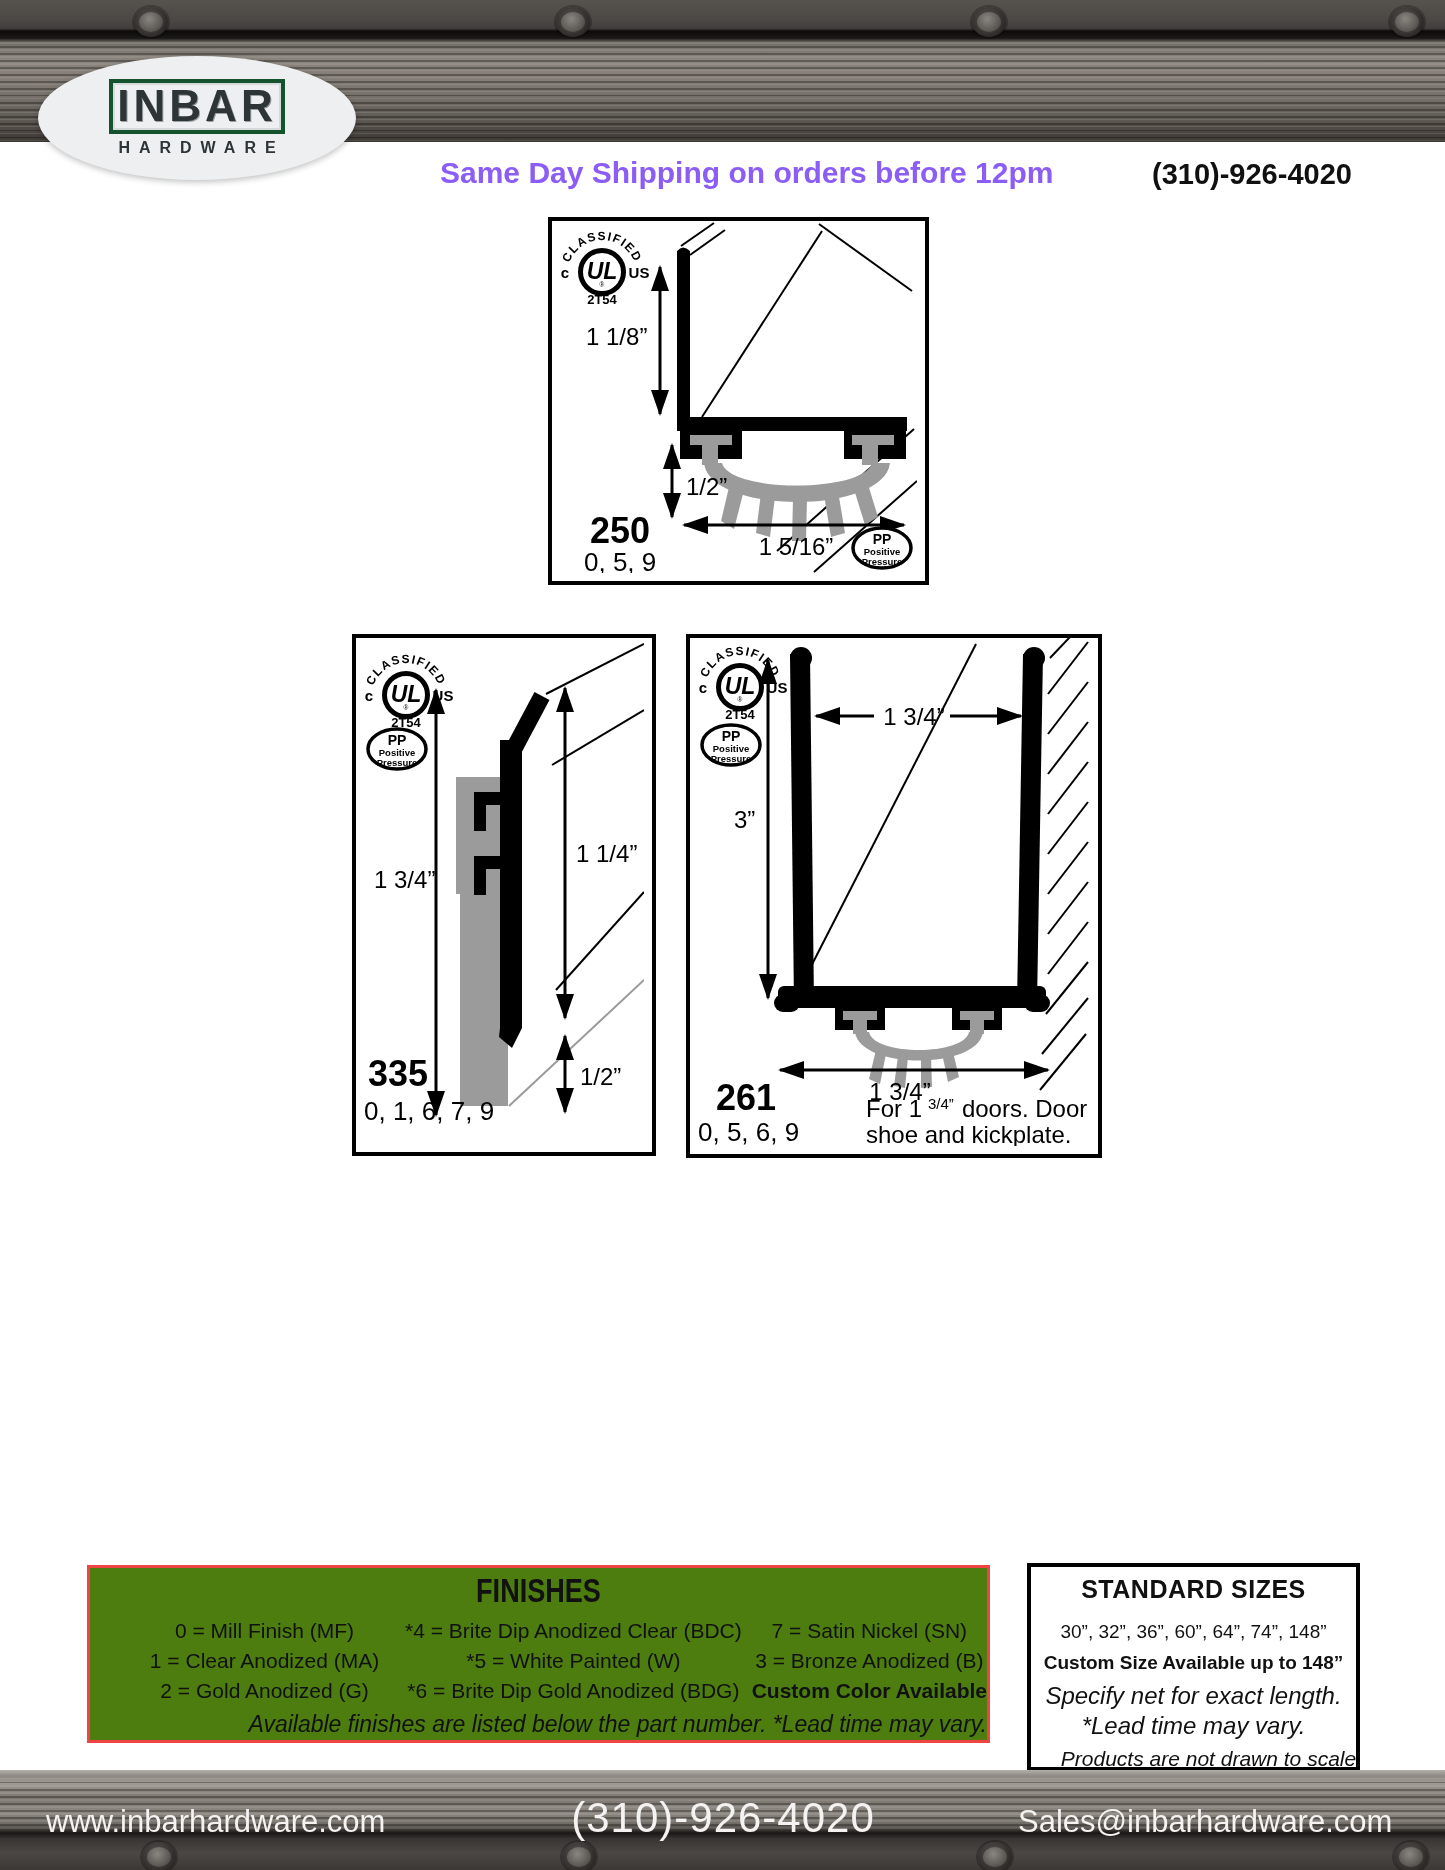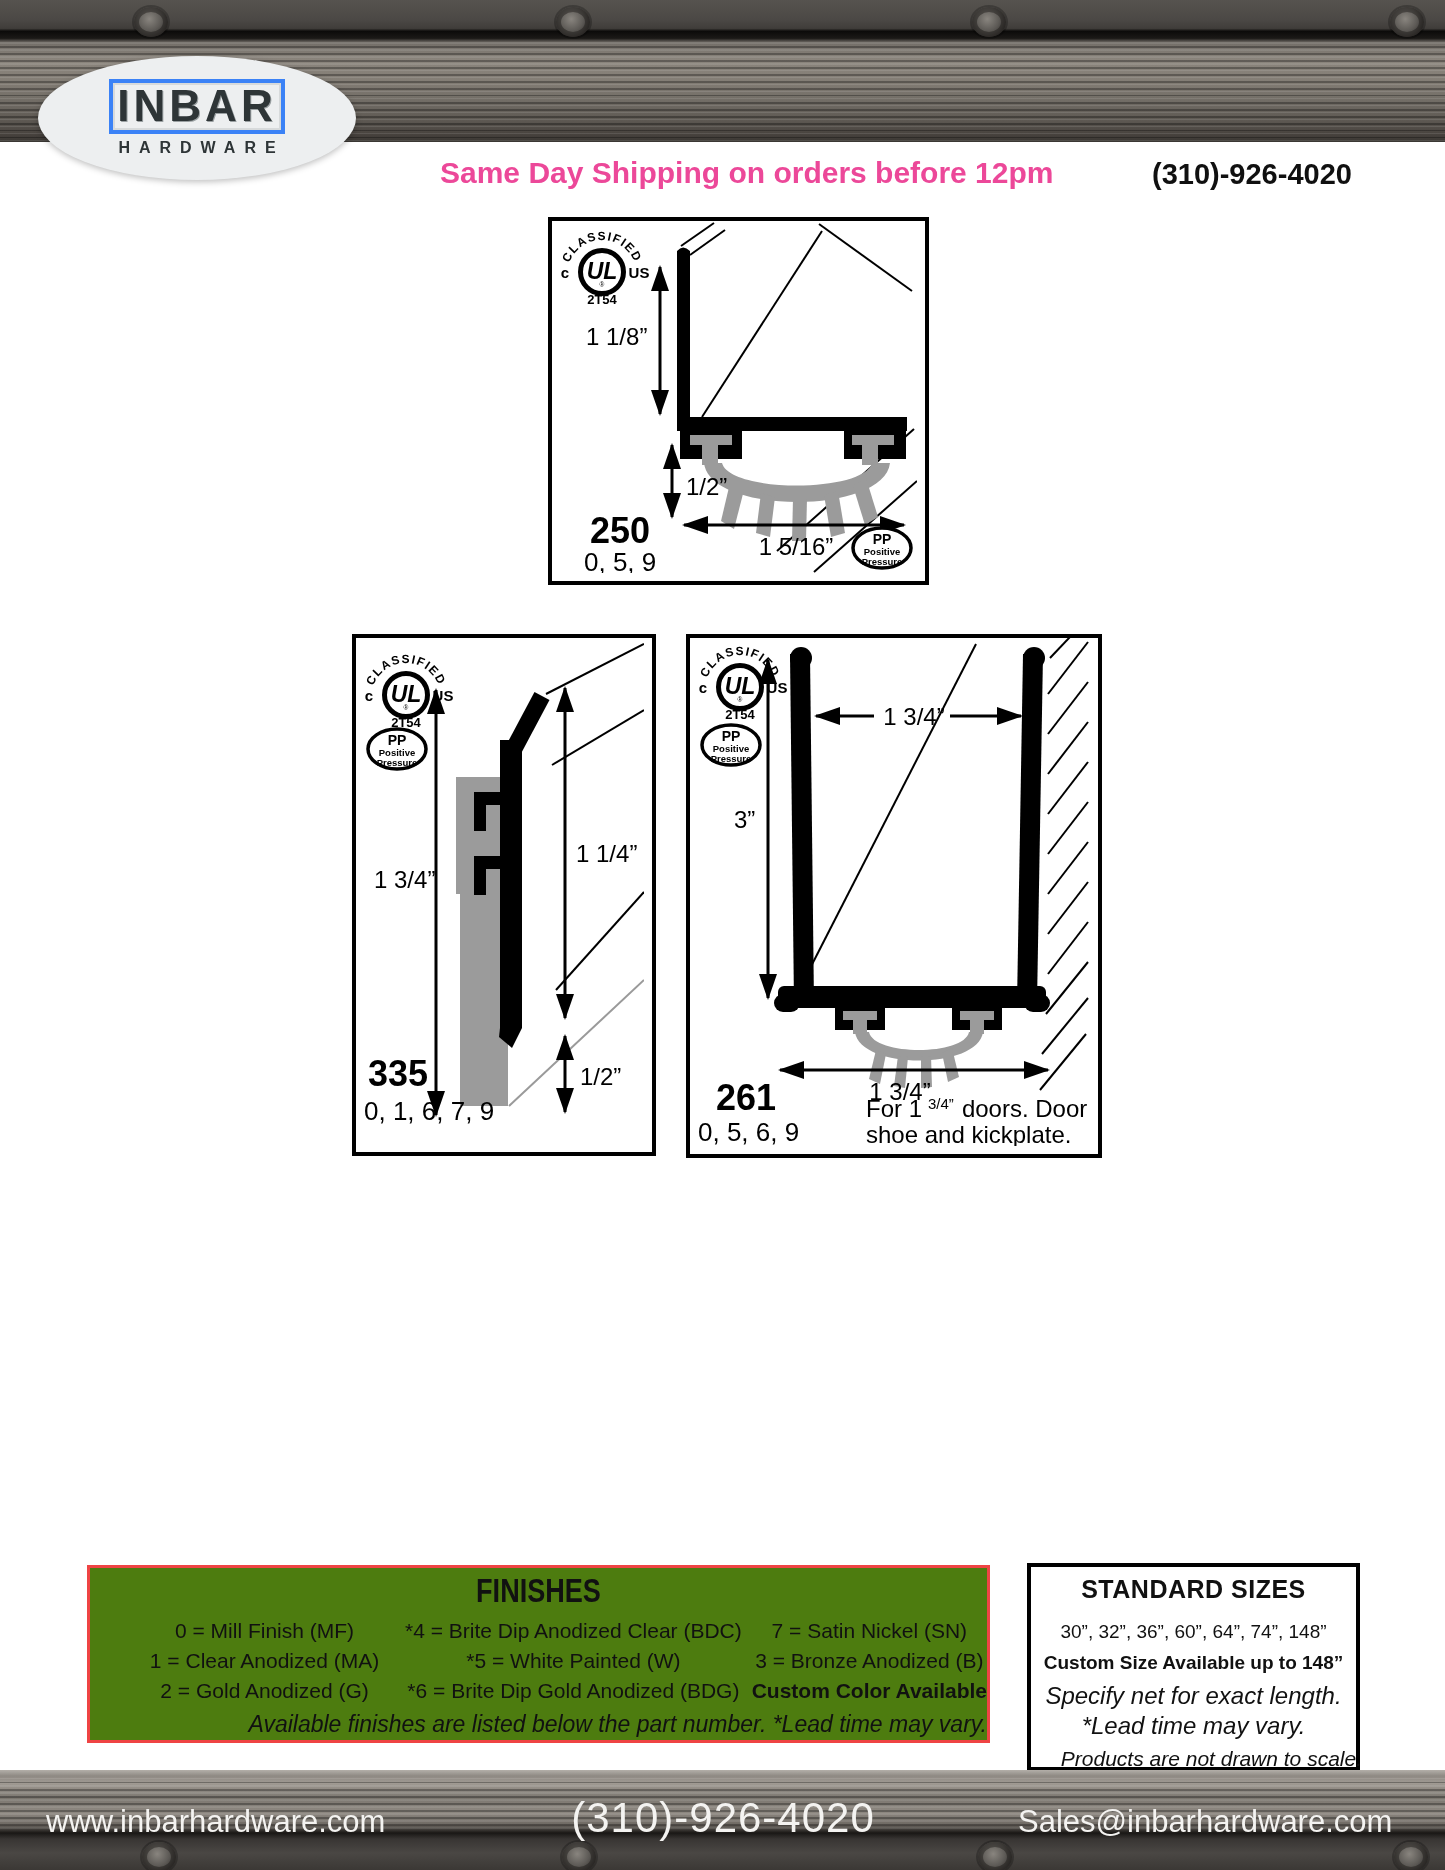--- a/index.html
+++ b/index.html
@@ -19,26 +19,26 @@
     box-shadow:inset 0 0 0 5px rgba(25,22,20,.45), 0 0 0 2px rgba(0,0,0,.25);}
   .metal-bottom{position:absolute;left:0;top:1770px;width:1445px;height:100px;
     background:linear-gradient(180deg,#b3afa9 0%,#8e8983 6%,#a09a93 13%,#7b766f 28%,#8e8881 42%,
                #6d6862 55%,#191715 63%,#383533 69%,#4a4744 83%,#3b3835 100%);}
   .metal-bottom .ribs{top:8px;height:52px;}
 
   
   .logo-ellipse{position:absolute;left:38px;top:56px;width:318px;height:124px;background:#edeff0;
     border-radius:50%;display:flex;flex-direction:column;align-items:center;justify-content:center;
     box-shadow:0 2px 6px rgba(0,0,0,.25);}
-  .logo-rect{border:4px solid #3b82f6;box-shadow:inset 0 0 0 2px #d7dadb;padding:0 4px;line-height:1.05;}
+  .logo-rect{border:4px solid #14532d;box-shadow:inset 0 0 0 2px #d7dadb;padding:0 4px;line-height:1.05;}
   .logo-name{font-size:44px;font-weight:700;letter-spacing:4px;color:#2e3537;
     text-shadow:1px 1px 0 #9aa0a2;}
   .logo-sub{font-size:16px;font-weight:700;letter-spacing:9px;color:#2e3537;margin-top:5px;padding-left:9px;}
 
-  .tagline{position:absolute;left:440px;top:156px;font-size:30px;font-weight:700;color:#ec4899;}
+  .tagline{position:absolute;left:440px;top:156px;font-size:30px;font-weight:700;color:#8b5cf6;}
   .hdr-phone{position:absolute;left:1152px;top:158px;font-size:29px;font-weight:600;color:#101010;}
 
   
   .pbox{position:absolute;background:#fff;border:4px solid #000;}
   #box250{left:548px;top:217px;width:373px;height:360px;}
   #box335{left:352px;top:634px;width:296px;height:514px;}
   #box261{left:686px;top:634px;width:408px;height:516px;}
   .pbox svg{display:block;}
 
   svg text{fill:#000;font-family:"Liberation Sans",sans-serif;}

